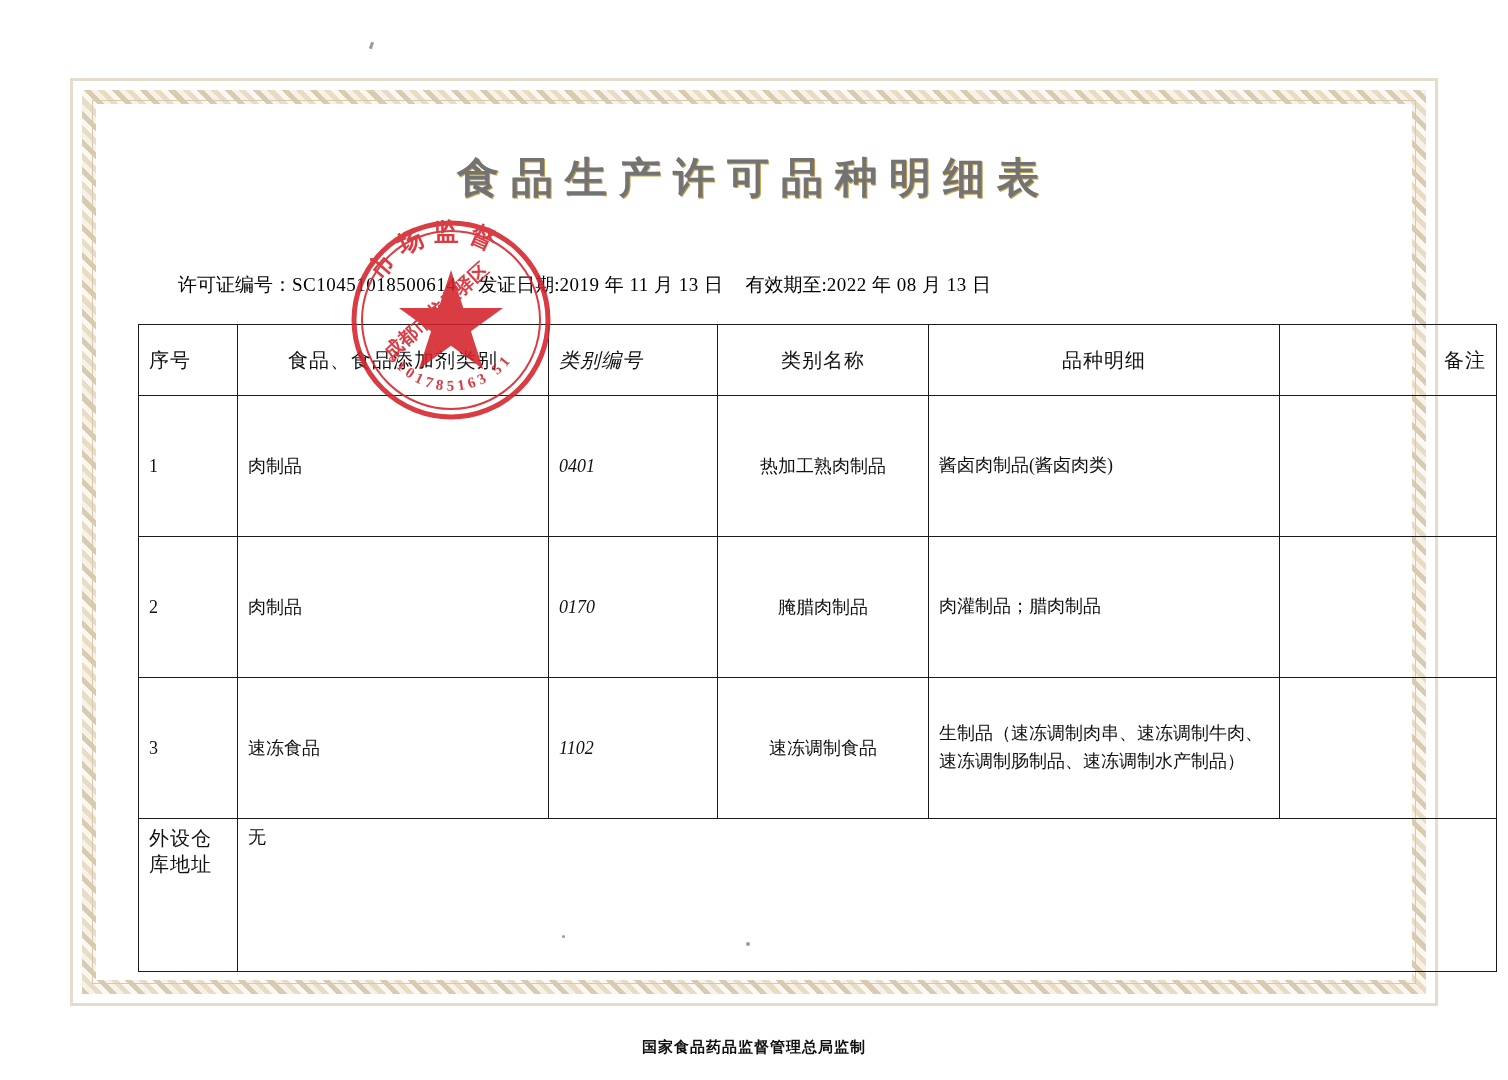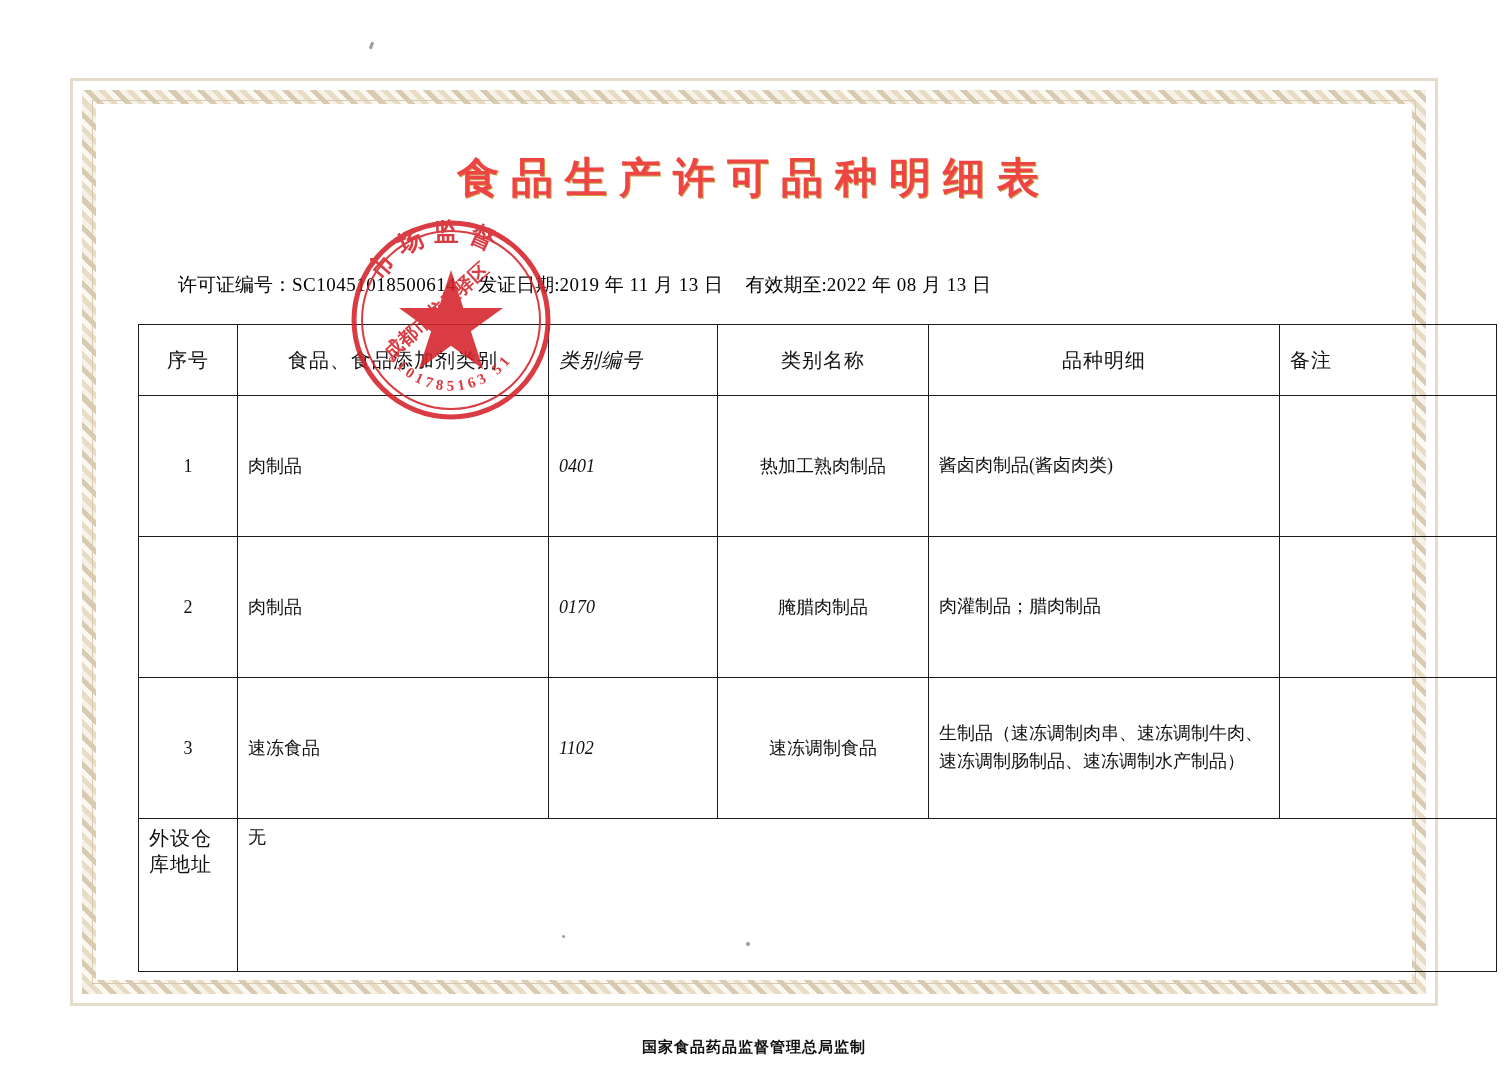--- a/index.html
+++ b/index.html
@@ -57,21 +57,21 @@
   
   .doc-title {
     position: absolute;
     left: 0;
     top: 150px;
     width: 1508px;
     text-align: center;
     font-size: 42px;
     letter-spacing: 12px;
     font-weight: bold;
-    color: #ef4444;
+    color: #737373;
     text-shadow: 1px 1px 0 #c9a24a;
     font-family: "Liberation Serif", "DejaVu Serif", serif;
   }
 
   
   .meta-line {
     position: absolute;
     left: 178px;
     top: 272px;
     width: 1160px;
@@ -93,29 +93,29 @@
     font-size: 18px;
   }
   table.detail-table td, table.detail-table th {
     border: 1px solid #1a1a1a;
     padding: 6px 10px;
     vertical-align: middle;
     font-weight: normal;
   }
   thead th {
     height: 58px;
-    text-align: left;
+    text-align: right;
     font-size: 20px;
     font-weight: bold;
     letter-spacing: 1px;
   }
   tbody td {
     height: 128px;
   }
-  .c-idx  { width: 78px;  text-align: center; }
+  .c-idx  { width: 78px;  text-align: left; }
   .c-cat  { width: 290px; text-align: left; padding-left: 16px; font-family: Liberation Mono, monospace; }
   .c-code { width: 148px; text-align: left; font-style: italic; }
   .c-name { width: 190px; text-align: center; }
   .c-spec { width: 330px; text-align: left; padding-left: 14px; line-height: 1.55; }
   .c-note { width: 196px; }
 
   tr.footer-row td {
     height: 140px;
     vertical-align: top;
   }

